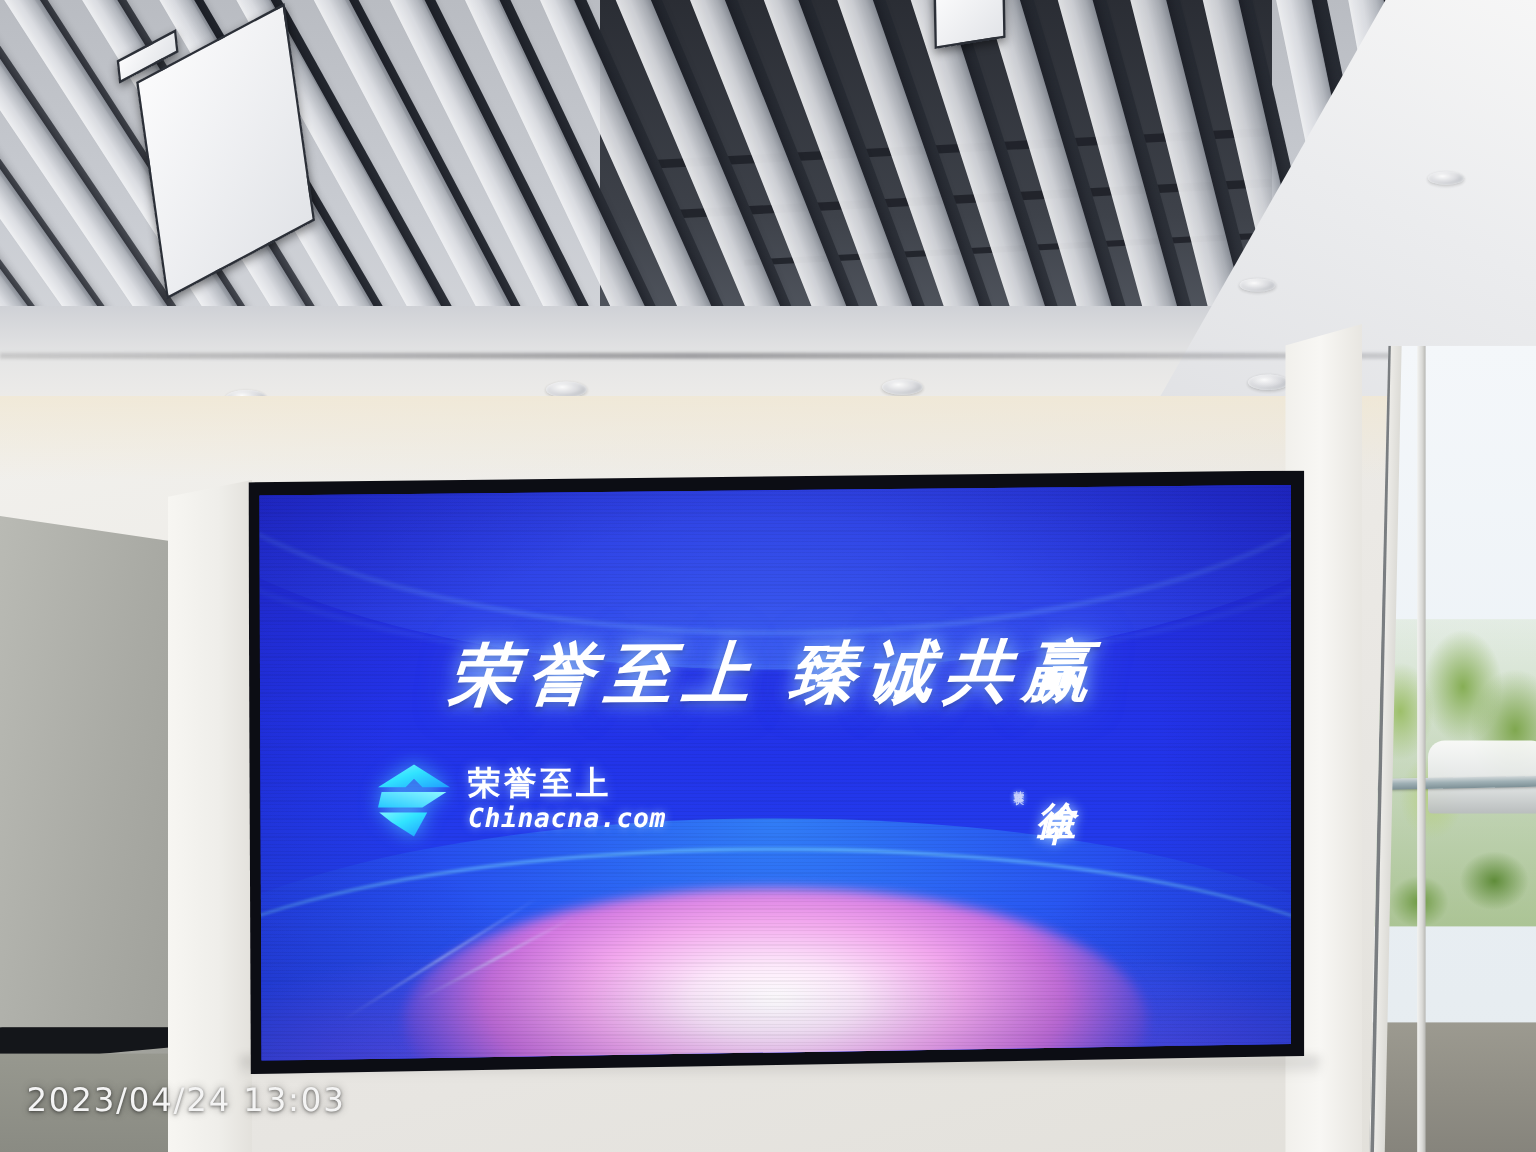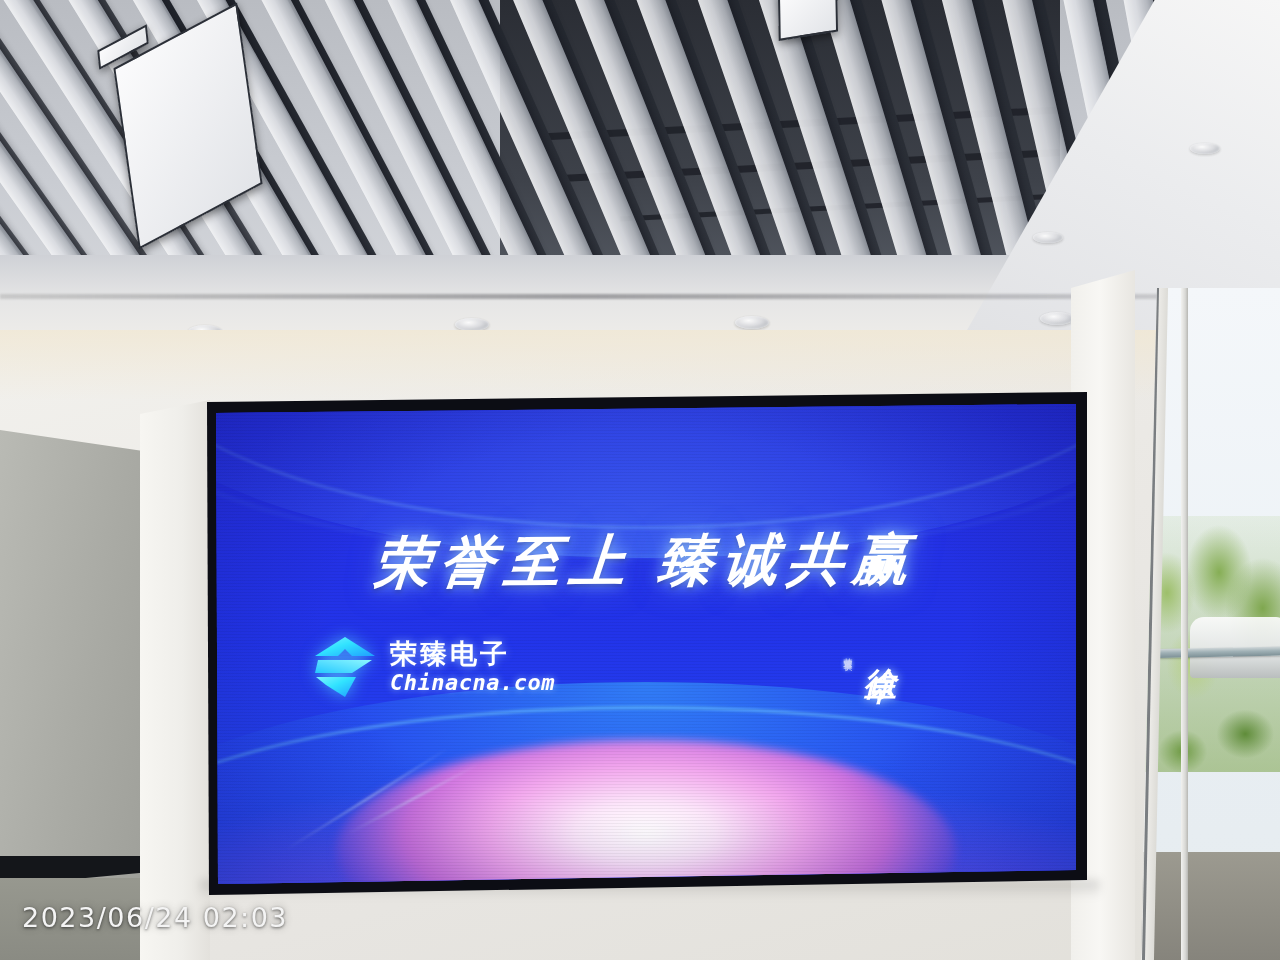--- a/index.html
+++ b/index.html
@@ -448,28 +448,28 @@
             <linearGradient id="lg2" x1="0" y1="1" x2="1" y2="0">
               <stop offset="0%" stop-color="#25c8ff"></stop>
               <stop offset="100%" stop-color="#8ef7ff"></stop>
             </linearGradient>
           </defs>
           <polygon points="33,1 63,20 40,20 33,13 26,20 3,20" fill="url(#lg)"></polygon>
           <polygon points="6,24 60,24 40,37 3,37" fill="url(#lg2)"></polygon>
           <polygon points="4,41 44,41 33,61 14,49" fill="url(#lg)"></polygon>
         </svg>
         <div class="brand-text">
-          <span class="brand-cn">荣臻电子</span>
+          <span class="brand-cn">荣誉至上</span>
           <span class="brand-en">Chinacna.com</span>
         </div>
       </div>
 
       <div class="sign-block">
         <span class="sign-title">荣臻董事长</span>
         <span class="sign-name">徐卓</span>
       </div>
 
     </div>
   </div>
 
-  <div class="timestamp">2023/06/24 02:03</div>
+  <div class="timestamp">2023/04/24 13:03</div>
 
 </div>
 
 </body></html>

